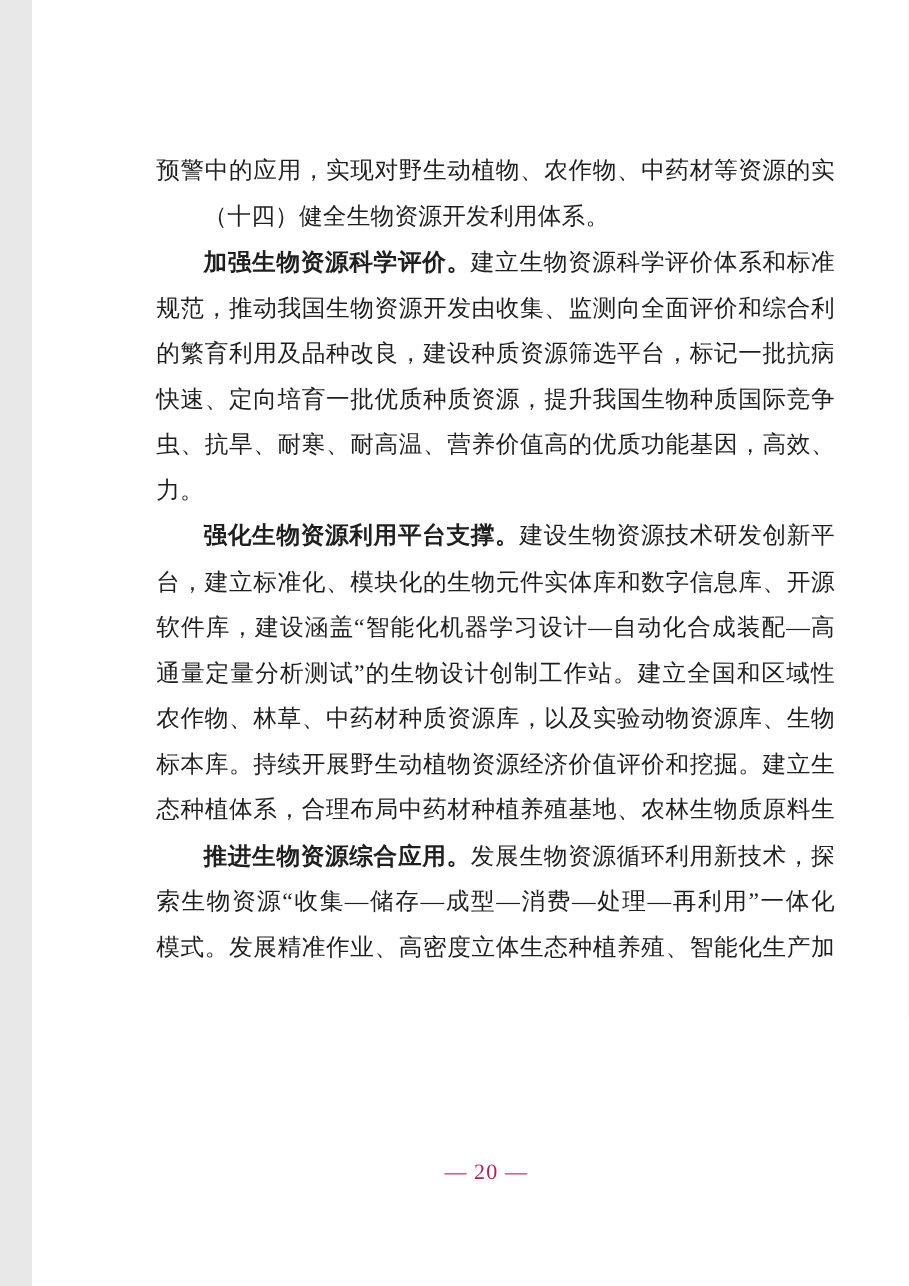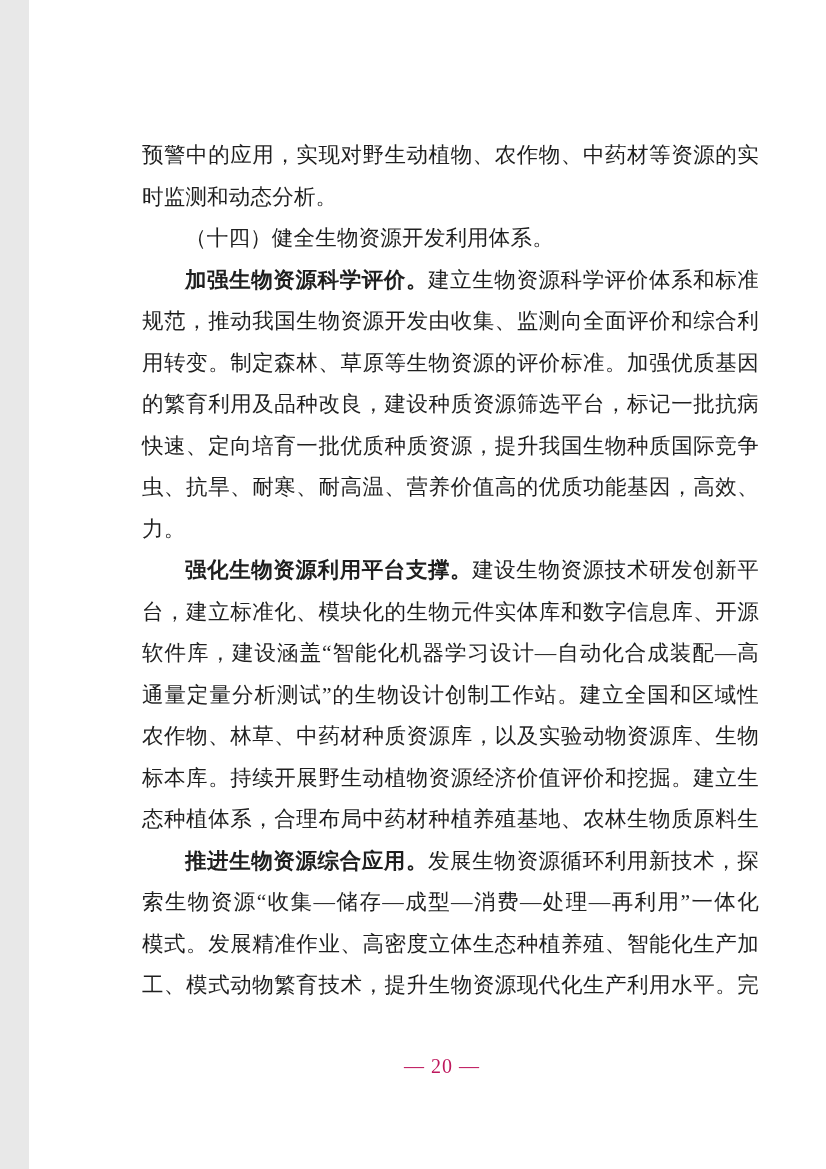--- a/index.html
+++ b/index.html
@@ -51,37 +51,34 @@
     color: #be185d;
     letter-spacing: 1px;
   }
 </style>
 </head>
 <body>
 
 <div class="page">
   <div class="text-block">
       <div class="line fill"><span>预警中的应用，实现对野生动植物、农作物、中药材等资源的实</span></div>
-      <div class="line"><span>时监测和动态分析。</span></div>
       <div class="line indent"><span>（十四）健全生物资源开发利用体系。</span></div>
       <div class="line fill indent"><span class="lead">加强生物资源科学评价。</span><span>建立生物资源科学评价体系和标准</span></div>
       <div class="line fill"><span>规范，推动我国生物资源开发由收集、监测向全面评价和综合利</span></div>
-      <div class="line fill"><span>用转变。制定森林、草原等生物资源的评价标准。加强优质基因</span></div>
       <div class="line fill"><span>的繁育利用及品种改良，建设种质资源筛选平台，标记一批抗病</span></div>
       <div class="line fill"><span>快速、定向培育一批优质种质资源，提升我国生物种质国际竞争</span></div>
       <div class="line fill"><span>虫、抗旱、耐寒、耐高温、营养价值高的优质功能基因，高效、</span></div>
       <div class="line"><span>力。</span></div>
       <div class="line fill indent"><span class="lead">强化生物资源利用平台支撑。</span><span>建设生物资源技术研发创新平</span></div>
       <div class="line fill"><span>台，建立标准化、模块化的生物元件实体库和数字信息库、开源</span></div>
       <div class="line fill"><span>软件库，建设涵盖“智能化机器学习设计—自动化合成装配—高</span></div>
       <div class="line fill"><span>通量定量分析测试”的生物设计创制工作站。建立全国和区域性</span></div>
       <div class="line fill"><span>农作物、林草、中药材种质资源库，以及实验动物资源库、生物</span></div>
       <div class="line fill"><span>标本库。持续开展野生动植物资源经济价值评价和挖掘。建立生</span></div>
       <div class="line fill"><span>态种植体系，合理布局中药材种植养殖基地、农林生物质原料生</span></div>
       <div class="line fill indent"><span class="lead">推进生物资源综合应用。</span><span>发展生物资源循环利用新技术，探</span></div>
       <div class="line fill"><span>索生物资源“收集—储存—成型—消费—处理—再利用”一体化</span></div>
       <div class="line fill"><span>模式。发展精准作业、高密度立体生态种植养殖、智能化生产加</span></div>
-      <div class="line fill"><span>工、模式动物繁育技术，提升生物资源现代化生产利用水平。完</span></div>
     </div>
   <div class="footer">
     <span>— 20 —</span>
   </div>
 </div>
 
 </body></html>

